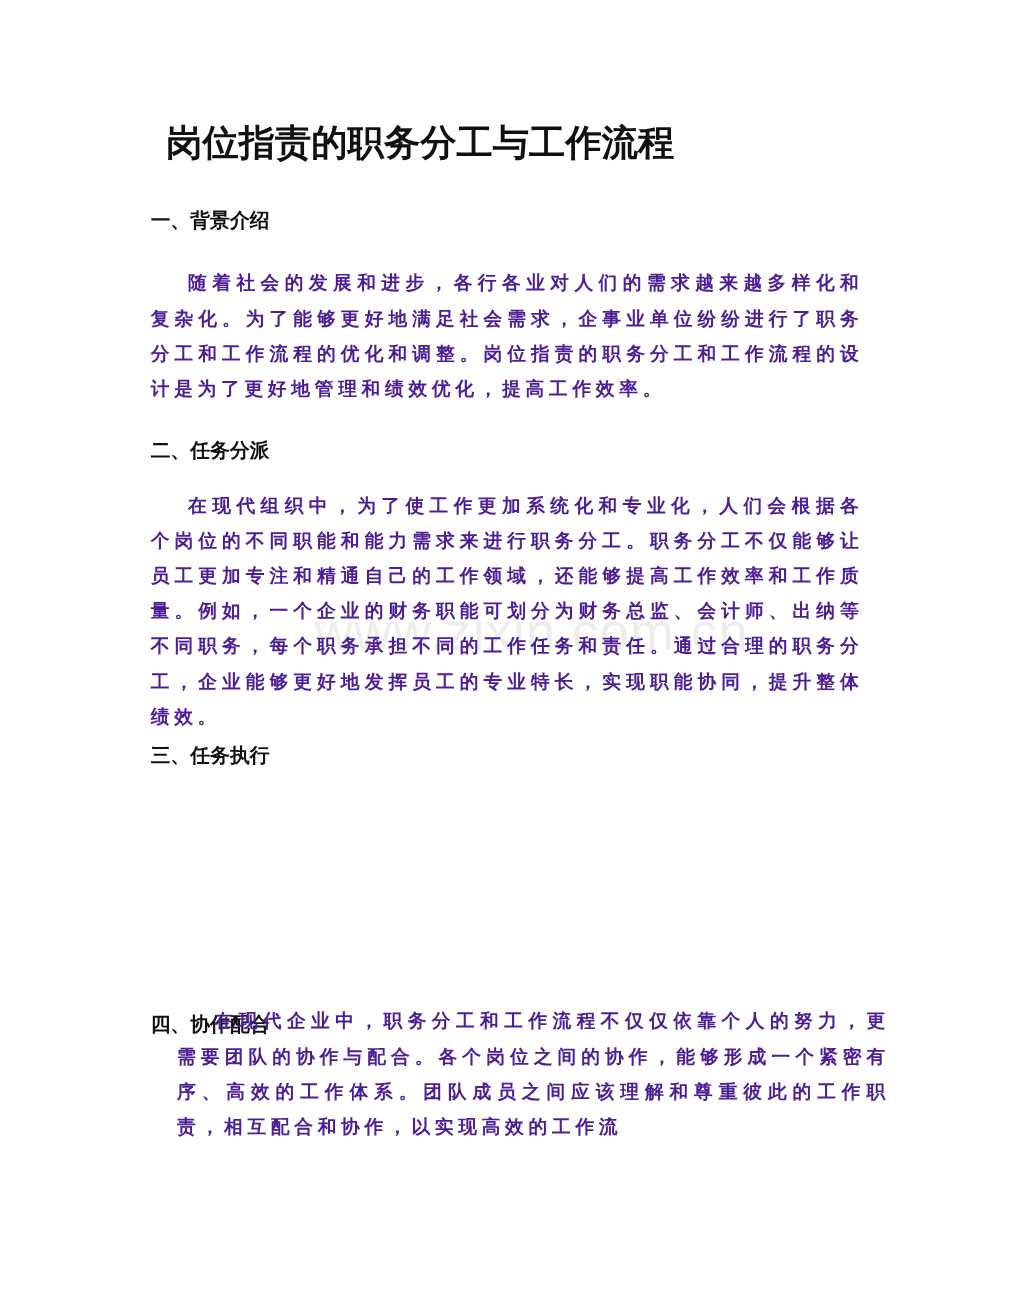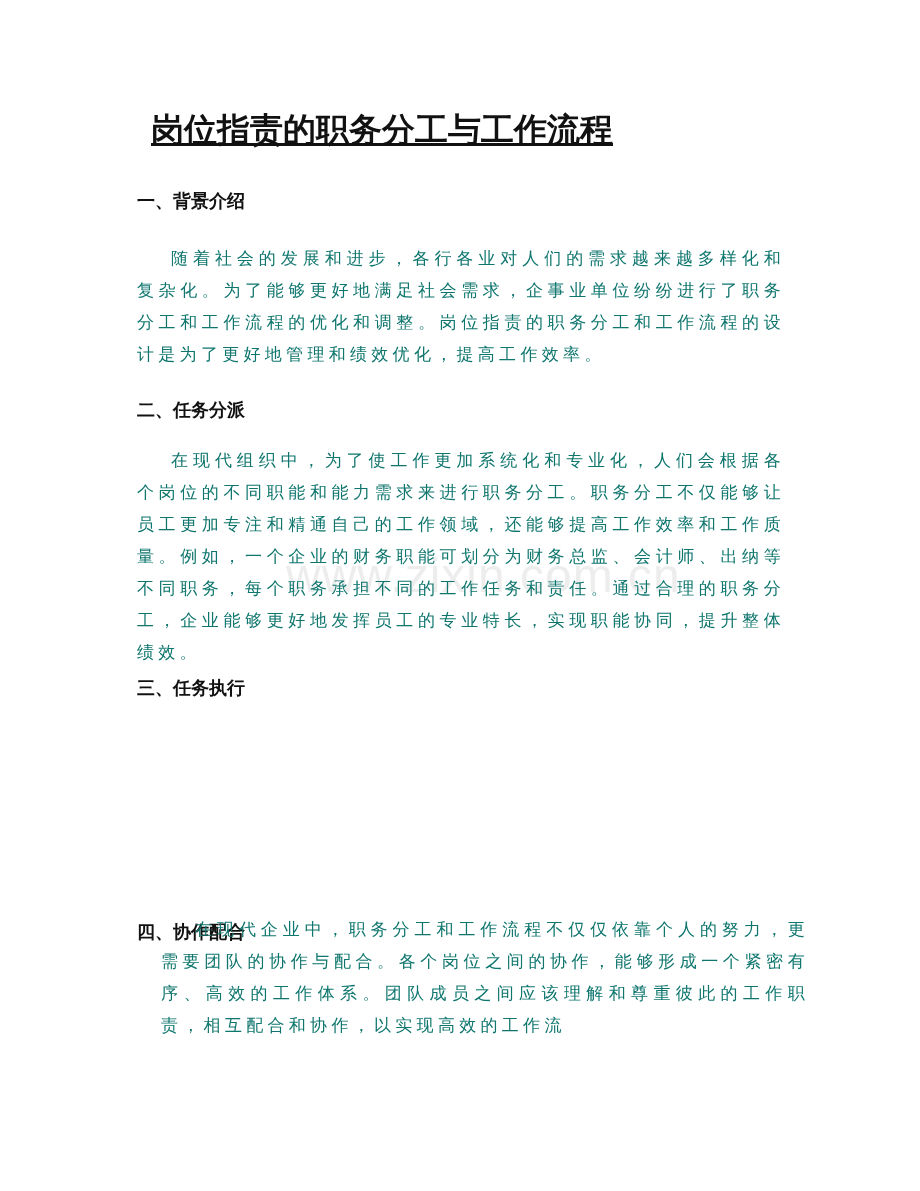--- a/index.html
+++ b/index.html
@@ -27,43 +27,43 @@
       left: 0;
       top: 108px;
       width: 764px;
       text-align: center;
       font-size: 33px;
       font-weight: bold;
       color: #111111;
       letter-spacing: 0px;
       line-height: 44px;
       margin: 0;
-      text-decoration: underline;
     }
     .heading {
       position: absolute;
       left: 137px;
       font-size: 18px;
       font-weight: bold;
       color: #111111;
       line-height: 24px;
       margin: 0;
     }
     .para {
       position: absolute;
       left: 137px;
       width: 648px;
       font-size: 17px;
       line-height: 32px;
-      color: #0f766e;
+      color: #4c1d95;
       text-indent: 2em;
       letter-spacing: 4.3px;
       text-align: justify;
       margin: 0;
       word-break: break-all;
+      font-weight: bold;
     }
     .watermark {
       position: absolute;
       left: 286px;
       top: 536px;
       font-size: 48px;
       font-family: "Liberation Sans", sans-serif;
       color: rgba(200, 200, 200, 0.32);
       letter-spacing: 1px;
       pointer-events: none;

